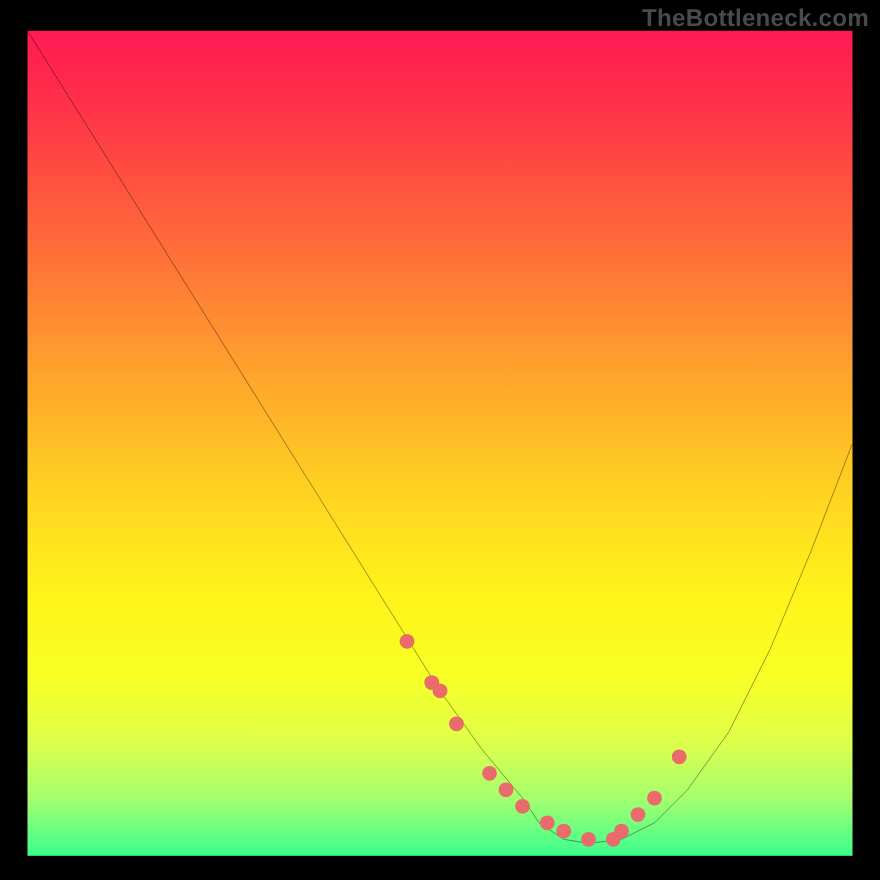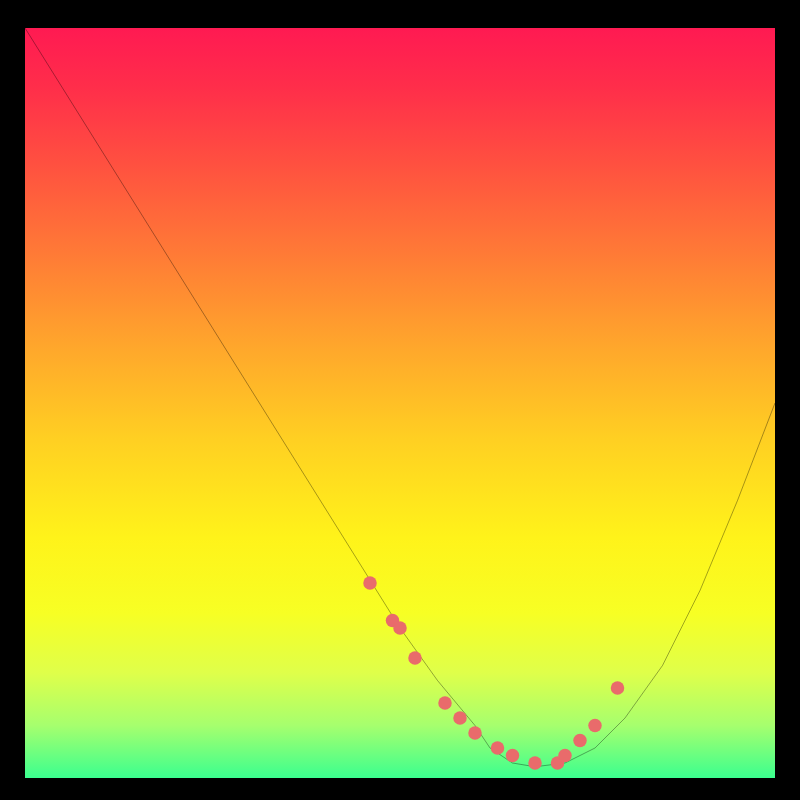--- a/index.html
+++ b/index.html
@@ -53,20 +53,21 @@
   }
   svg.curve {
     position: absolute;
     inset: 0;
   }
 </style>
 </head>
 <body>
 
 <div class="frame">
+  <div class="watermark">TheBottleneck.com</div>
 
   <div class="plot">
     <div class="gradient"></div>
     <svg class="curve" viewBox="0 0 100 100" preserveAspectRatio="none">
       <g>
         <path id="curve-path" fill="none" stroke="#000" stroke-width="0.35" vector-effect="non-scaling-stroke" d="M0.00 0.00 L5.00 8.00 L10.00 16.00 L15.00 24.00 L20.00 32.00 L25.00 40.00 L30.00 48.00 L35.00 56.00 L40.00 64.00 L45.00 72.00 L50.00 80.00 L55.00 87.00 L60.00 93.00 L62.00 96.00 L65.00 98.00 L68.00 98.50 L72.00 98.00 L76.00 96.00 L80.00 92.00 L85.00 85.00 L90.00 75.00 L95.00 63.00 L100.00 50.00"></path>
       </g>
       <g id="dots">
           <circle cx="46" cy="74" r="0.9" fill="#e96b6b"></circle>
           <circle cx="49" cy="79" r="0.9" fill="#e96b6b"></circle>

